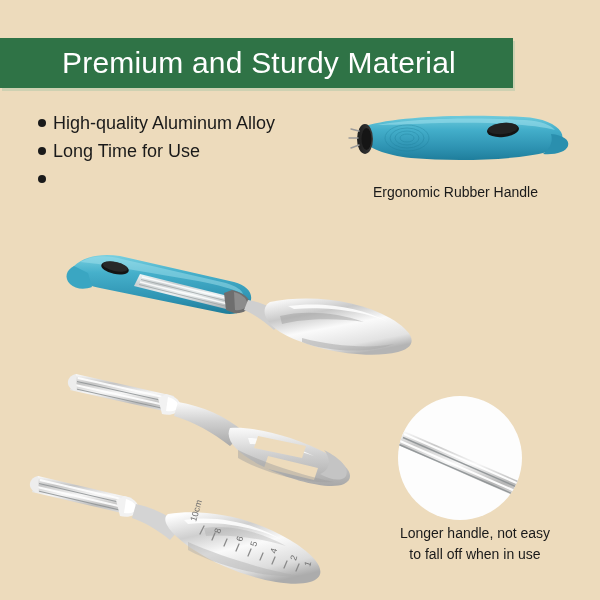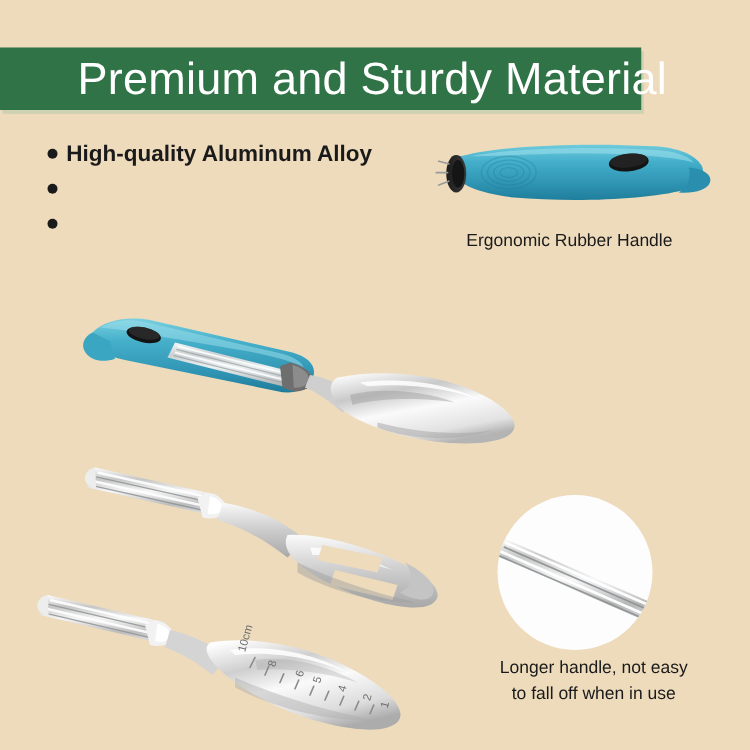--- a/index.html
+++ b/index.html
@@ -14,26 +14,26 @@
   
   .banner{
     position:absolute;left:0;top:38px;width:513px;height:50px;
     background:#2F7346;
     box-shadow:2px 3px 0 rgba(180,200,170,.55);
   }
   .banner-text{
     position:absolute;left:0;top:0;width:513px;height:50px;
     display:flex;align-items:center;
     padding-left:62px;box-sizing:border-box;
-    color:#FFFFFF;font-size:36px;letter-spacing:.2px;white-space:nowrap;
+    color:#FFFFFF;font-size:30px;letter-spacing:.2px;white-space:nowrap;
   }
 
   
   .bullets{position:absolute;left:38px;top:110px;width:300px;}
-  .bullet-row{display:flex;align-items:center;height:26px;margin-bottom:2px;font-weight:bold;}
+  .bullet-row{display:flex;align-items:center;height:26px;margin-bottom:2px;}
   .bullet-dot{
     width:8px;height:8px;border-radius:50%;background:#1A1A1A;
     margin-right:7px;flex:none;
   }
   .bullet-label{font-size:18px;color:#1A1A1A;white-space:nowrap;}
 
   
   .caption{
     position:absolute;color:#1A1A1A;font-size:14px;text-align:center;
     line-height:21px;white-space:pre-line;
@@ -54,20 +54,21 @@
     <div class="banner-text">Premium and Sturdy Material</div>
   </div>
 
   <div class="bullets">
     <div class="bullet-row">
       <span class="bullet-dot"></span>
       <span class="bullet-label">High-quality Aluminum Alloy</span>
     </div>
     <div class="bullet-row">
       <span class="bullet-dot"></span>
+      <span class="bullet-label">Long Time for Use</span>
     </div>
     <div class="bullet-row">
       <span class="bullet-dot"></span>
     </div>
   </div>
 
   <div class="art" style="left:337px;top:108px;">
     <svg width="240" height="70" viewBox="0 0 240 70">
       <defs>
         <linearGradient id="gTeal1" x1="0" y1="0" x2="0" y2="1">

